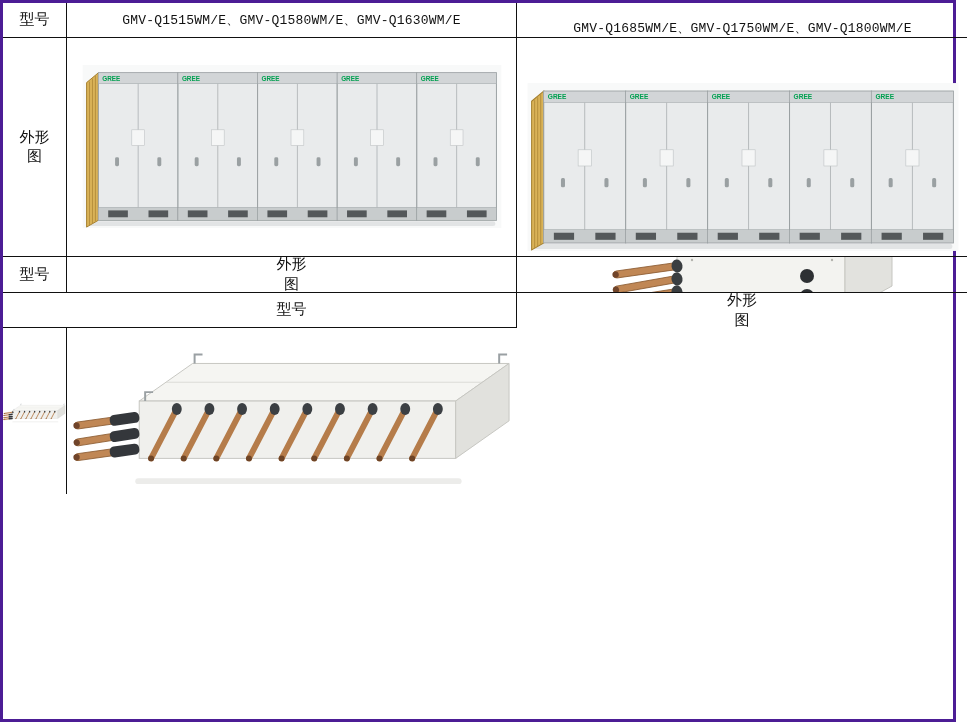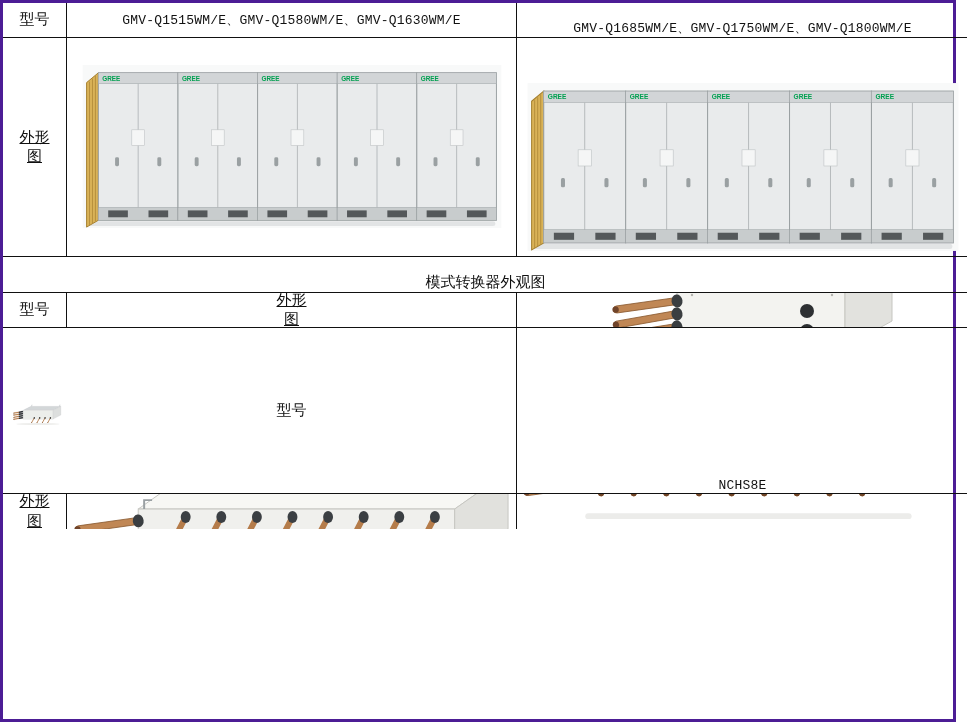--- a/index.html
+++ b/index.html
@@ -19,21 +19,21 @@
   }
   .cell {
     border-right: 1px solid #111;
     border-bottom: 1px solid #111;
     display: flex; align-items: center; justify-content: center;
     overflow: hidden; text-align: center;
   }
   .br0 { border-right: none; align-items: flex-end; }
   .bb0 { border-bottom: none; }
   .label { font-size: 15px; line-height: 1.3; }
-  .label .two-line { display: inline-block; width: 34px; text-decoration: underline; }
+  .label .two-line { display: inline-block; width: 34px; }
   .models {
     font-family: "Liberation Mono", "DejaVu Sans Mono", monospace;
     font-size: 13px; letter-spacing: 0.2px;
   }
   .section-title { grid-column: 1 / -1; font-size: 15px; }
   .photo svg { display: block; }
   svg text { user-select: none; }
 </style>
 </head>
 <body>
@@ -113,23 +113,20 @@
     <svg viewBox="0 0 430 175" width="424" height="172">
       <use href="#odu-unit"></use>
     </svg>
   </div>
   <div class="cell photo br0">
     <svg viewBox="0 0 430 175" width="436" height="177">
       <use href="#odu-unit"></use>
     </svg>
   </div>
 
-  <div class="cell section-title br0">
-    <span>模式转换器外观图</span>
-  </div>
 
   <div class="cell label">
     <span>型号</span>
   </div>
 
   <div class="cell label">
     <span class="two-line">外形图</span>
   </div>
   <div class="cell photo">
     <svg viewBox="0 0 440 158" width="440" height="158">
@@ -190,23 +187,20 @@
         </g>
       <g transform="translate(326,106)">
           <use href="#fpipeS"></use>
         </g>
     </svg>
   </div>
 
   <div class="cell label">
     <span>型号</span>
   </div>
-  <div class="cell models br0">
-    <span>NCHS8E</span>
-  </div>
 
   <div class="cell label bb0">
     <span class="two-line">外形图</span>
   </div>
   <div class="cell photo bb0">
     <svg viewBox="0 0 450 182" width="445" height="180">
       <rect x="66" y="166" width="330" height="6" rx="3" fill="#ececea"></rect>
       <polygon points="70,88 124,50 444,50 390,88" fill="#f7f7f4" stroke="#c6c6c1"></polygon>
       <line x1="97" y1="69" x2="417" y2="69" stroke="#dddcd7"></line>
       <rect x="70" y="88" width="320" height="58" fill="#f0f0ed" stroke="#c6c6c1"></rect>

